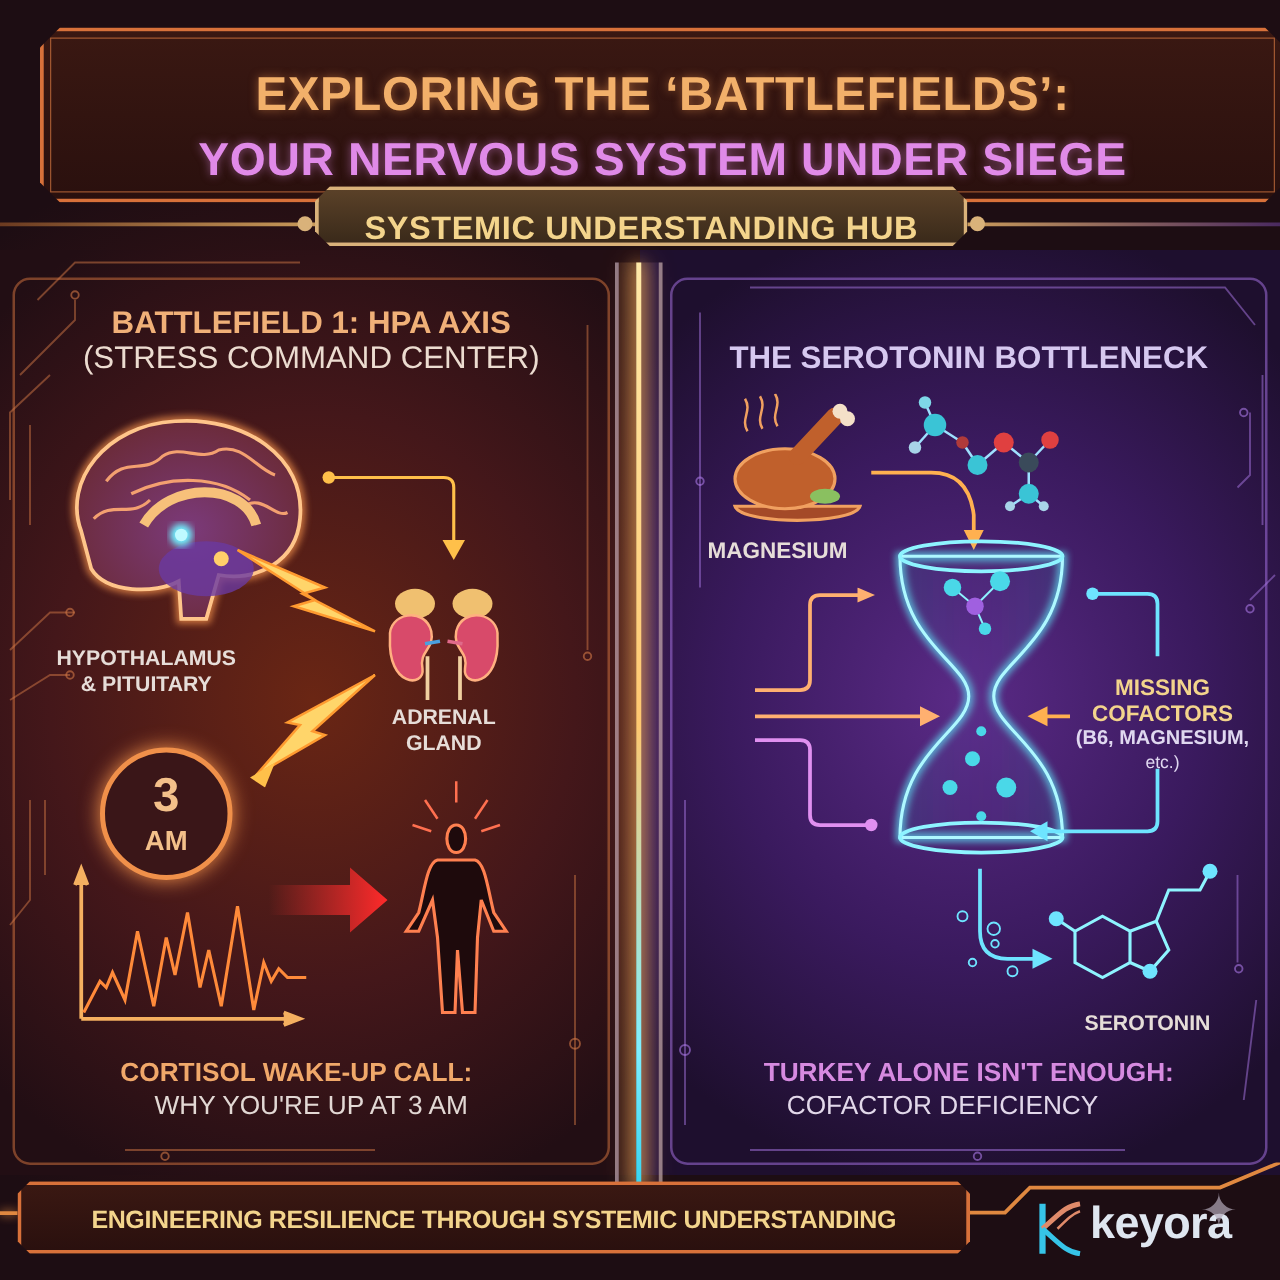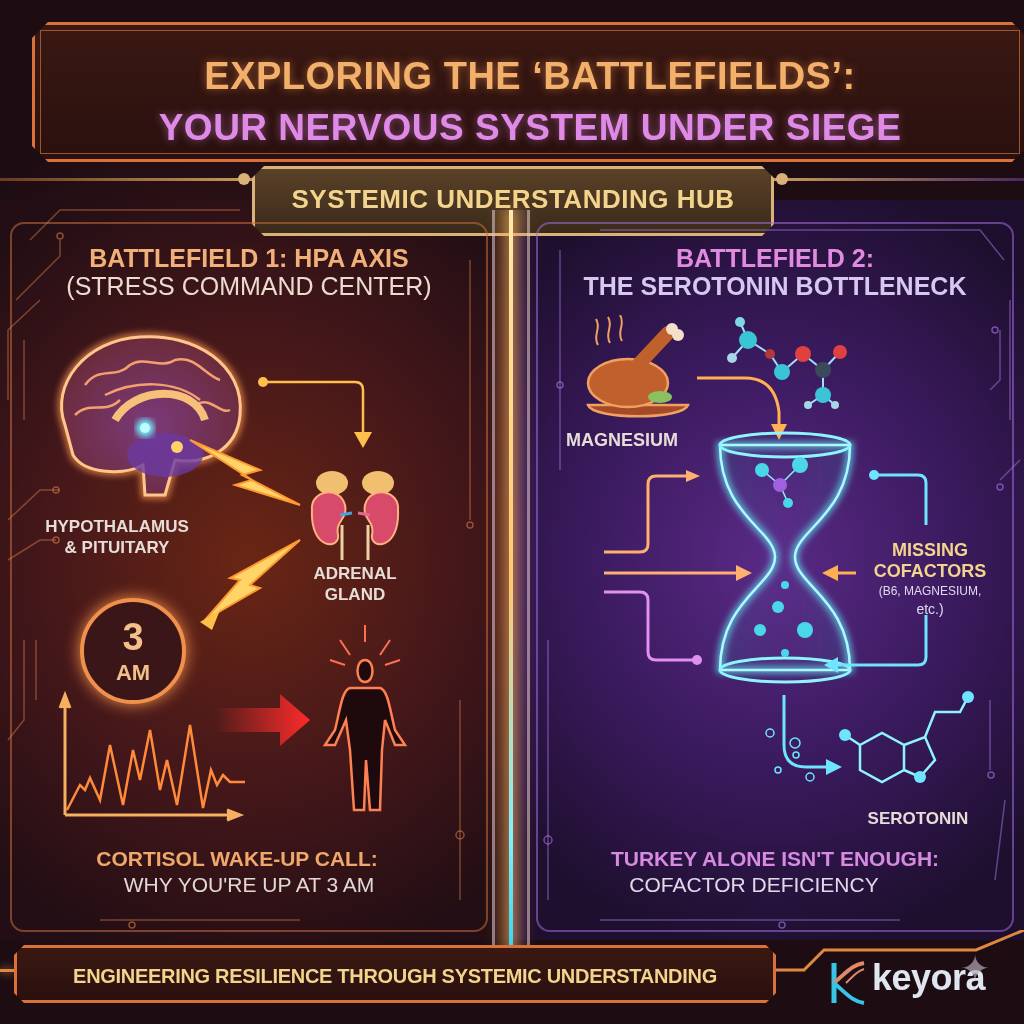--- a/index.html
+++ b/index.html
@@ -41,21 +41,21 @@
   .title-line2 {
     position: absolute; left: 0; right: 0; top: 82px; text-align: center;
     font-size: 37px; font-weight: bold; color: #e08ae8; letter-spacing: 0.5px;
     text-shadow: 0 0 8px rgba(224,138,232,0.5);
   }
 
   
   .hub-line { position: absolute; top: 178px; height: 3px; background: linear-gradient(90deg, #6b3a20, #c99a5a); }
   .hub-dot { position: absolute; top: 173px; width: 12px; height: 12px; border-radius: 50%; background: #d9b27a; }
   .hub-banner {
-    position: absolute; left: 252px; top: 166px; width: 522px; height: 70px;
+    position: absolute; left: 252px; top: 149px; width: 522px; height: 48px;
     background: linear-gradient(180deg, #5a4128 0%, #3a2a1a 100%);
     border: 3px solid #d9b27a;
     clip-path: polygon(12px 0, calc(100% - 12px) 0, 100% 12px, 100% calc(100% - 12px), calc(100% - 12px) 100%, 12px 100%, 0 calc(100% - 12px), 0 12px);
   }
   .hub-title {
     position: absolute; left: 0; right: 0; top: 15px; text-align: center;
     font-size: 26px; font-weight: bold; color: #f3d48c; letter-spacing: 0.5px;
   }
 
   
@@ -283,21 +283,20 @@
     <g fill="none" stroke="rgba(170,120,230,0.6)" stroke-width="1.5">
       <circle cx="560" cy="385" r="3"></circle>
         <circle cx="995" cy="330" r="3"></circle>
         <circle cx="1000" cy="487" r="3"></circle>
       <circle cx="991" cy="775" r="3"></circle>
         <circle cx="548" cy="840" r="4"></circle>
         <circle cx="782" cy="925" r="3"></circle>
     </g>
   </svg>
 
-  <div class="heading1" style="left:536px;width:478px;top:244px;color:#e08ae0;">BATTLEFIELD 2:</div>
   <div class="heading2" style="left:536px;width:478px;top:272px;color:#d6c8f0;">THE SEROTONIN BOTTLENECK</div>
 
   <svg style="position:absolute;left:578px;top:315px;" width="120" height="110">
     <g stroke="#f0a060" stroke-width="2" fill="none">
         <path d="M20 30 C14 20 24 14 18 4"></path>
         <path d="M32 28 C26 18 36 12 30 2"></path>
         <path d="M44 26 C38 16 48 10 42 0"></path>
       </g>
     <path d="M10 90 L110 90 C105 105 15 105 10 90 Z" fill="#a44a28" stroke="#f0a060" stroke-width="2.5"></path>
     <ellipse cx="50" cy="68" rx="40" ry="24" fill="#c0602c" stroke="#f0a060" stroke-width="2.5"></ellipse>
@@ -382,21 +381,21 @@
     <circle cx="68" cy="10" r="5" fill="#6ee4ff"></circle>
     <path d="M68 10 L112 10 Q120 10 120 18 L120 60" fill="none" stroke="#6ee4ff" stroke-width="3"></path>
     <path d="M120 150 L120 192 Q120 200 112 200 L28 200" fill="none" stroke="#6ee4ff" stroke-width="3"></path>
     <path d="M32 192 L18 200 L32 208 Z" fill="#6ee4ff"></path>
     <path d="M30 108 L50 108" stroke="#ffb050" stroke-width="3"></path>
     <path d="M32 100 L16 108 L32 116 Z" fill="#ffb050"></path>
   </svg>
   <div class="label" style="left:856px;top:540px;width:148px;color:#f3d48c;font-size:18px;">
     <div>MISSING</div>
     <div>COFACTORS</div>
-    <div style="font-weight:normal;font-size:12px;color:#e0d8f0;line-height:18px;">(B6, MAGNESIUM,</div>
+    <div style="font-weight:bold;font-size:16px;color:#e0d8f0;line-height:18px;">(B6, MAGNESIUM,</div>
     <div style="font-weight:normal;font-size:14px;color:#e0d8f0;line-height:18px;">etc.)</div>
   </div>
 
   <svg style="position:absolute;left:760px;top:685px;" width="220" height="130">
     <path d="M24 10 L24 60 Q24 82 46 82 L70 82" fill="none" stroke="#6ee4ff" stroke-width="3"></path>
     <path d="M66 74 L82 82 L66 90 Z" fill="#6ee4ff"></path>
     <g fill="none" stroke="#6ee4ff" stroke-width="1.5">
         <circle cx="10" cy="48" r="4"></circle>
         <circle cx="36" cy="70" r="3"></circle>
         <circle cx="18" cy="85" r="3"></circle>

